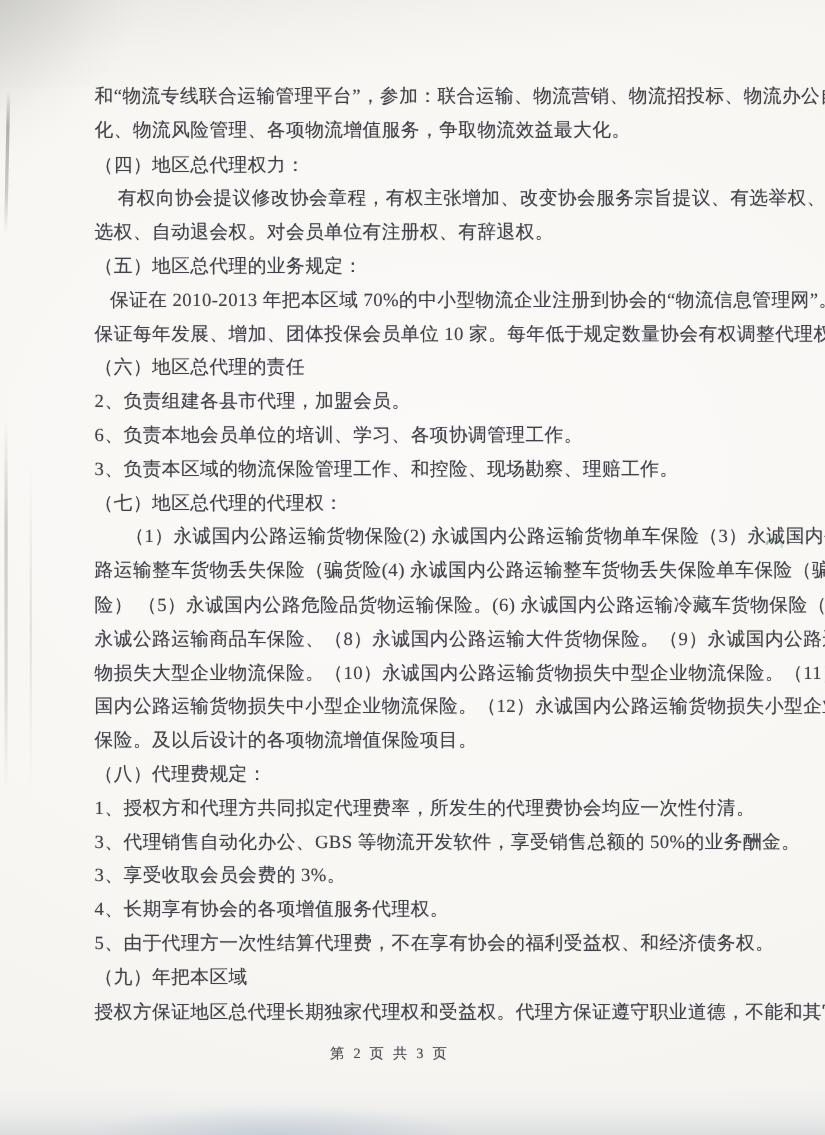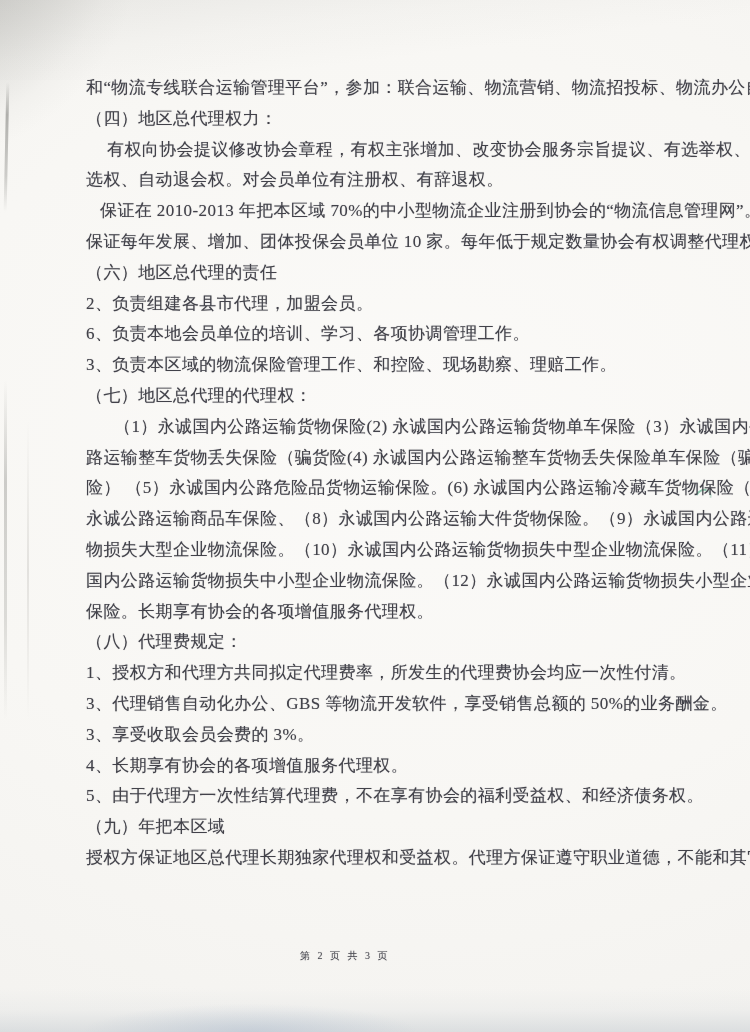--- a/index.html
+++ b/index.html
@@ -71,21 +71,21 @@
     letter-spacing: 0.4px;
     white-space: nowrap;
     text-shadow: 0 0 1px rgba(85,85,90,0.45);
   }
   .ind-xs { padding-left: 14px; }
   .ind-sm { padding-left: 21px; }
   .ind-md { padding-left: 28px; }
   .footer {
     position: absolute;
     left: 300px; top: 949px;
-    font-size: 10px;
+    font-size: 13px;
     color: #4a4a52;
     letter-spacing: 2.5px;
     text-shadow: 0 0 1px rgba(85,85,90,0.40);
     text-align: center;
   }
 </style>
 </head>
 <body>
 
 <div class="page">
@@ -94,37 +94,39 @@
   <div class="shade top-band"></div>
   <div class="shade left-line"></div>
   <div class="shade left-streak-a"></div>
   <div class="shade left-streak-b"></div>
   <div class="shade bottom-tint"></div>
   <div class="shade bottom-smudge"></div>
   <div class="pen-mark"></div>
 
   <div class="content">
     <div class="line">和“物流专线联合运输管理平台”，参加：联合运输、物流营销、物流招投标、物流办公自动</div>
+    <div class="line">化、物流风险管理、各项物流增值服务，争取物流效益最大化。</div>
     <div class="line">（四）地区总代理权力：</div>
     <div class="line ind-sm">有权向协会提议修改协会章程，有权主张增加、改变协会服务宗旨提议、有选举权、当</div>
     <div class="line">选权、自动退会权。对会员单位有注册权、有辞退权。</div>
+    <div class="line">（五）地区总代理的业务规定：</div>
     <div class="line ind-xs">保证在 2010-2013 年把本区域 70%的中小型物流企业注册到协会的“物流信息管理网”。</div>
     <div class="line">保证每年发展、增加、团体投保会员单位 10 家。每年低于规定数量协会有权调整代理权。</div>
     <div class="line">（六）地区总代理的责任</div>
     <div class="line">2、负责组建各县市代理，加盟会员。</div>
     <div class="line">6、负责本地会员单位的培训、学习、各项协调管理工作。</div>
     <div class="line">3、负责本区域的物流保险管理工作、和控险、现场勘察、理赔工作。</div>
     <div class="line">（七）地区总代理的代理权：</div>
     <div class="line ind-md">（1）永诚国内公路运输货物保险(2) 永诚国内公路运输货物单车保险（3）永诚国内公</div>
     <div class="line">路运输整车货物丢失保险（骗货险(4) 永诚国内公路运输整车货物丢失保险单车保险（骗货</div>
     <div class="line">险） （5）永诚国内公路危险品货物运输保险。(6) 永诚国内公路运输冷藏车货物保险（7）</div>
     <div class="line">永诚公路运输商品车保险、（8）永诚国内公路运输大件货物保险。（9）永诚国内公路运输货</div>
     <div class="line">物损失大型企业物流保险。（10）永诚国内公路运输货物损失中型企业物流保险。（11）永诚</div>
     <div class="line">国内公路运输货物损失中小型企业物流保险。（12）永诚国内公路运输货物损失小型企业物流</div>
-    <div class="line">保险。长期享有协会的各项增值服务代理权。</div>
+    <div class="line">保险。及以后设计的各项物流增值保险项目。</div>
     <div class="line">（八）代理费规定：</div>
     <div class="line">1、授权方和代理方共同拟定代理费率，所发生的代理费协会均应一次性付清。</div>
     <div class="line">3、代理销售自动化办公、GBS 等物流开发软件，享受销售总额的 50%的业务酬金。</div>
     <div class="line">3、享受收取会员会费的 3%。</div>
     <div class="line">4、长期享有协会的各项增值服务代理权。</div>
     <div class="line">5、由于代理方一次性结算代理费，不在享有协会的福利受益权、和经济债务权。</div>
     <div class="line">（九）年把本区域</div>
     <div class="line">授权方保证地区总代理长期独家代理权和受益权。代理方保证遵守职业道德，不能和其它保</div>
   </div>
 

